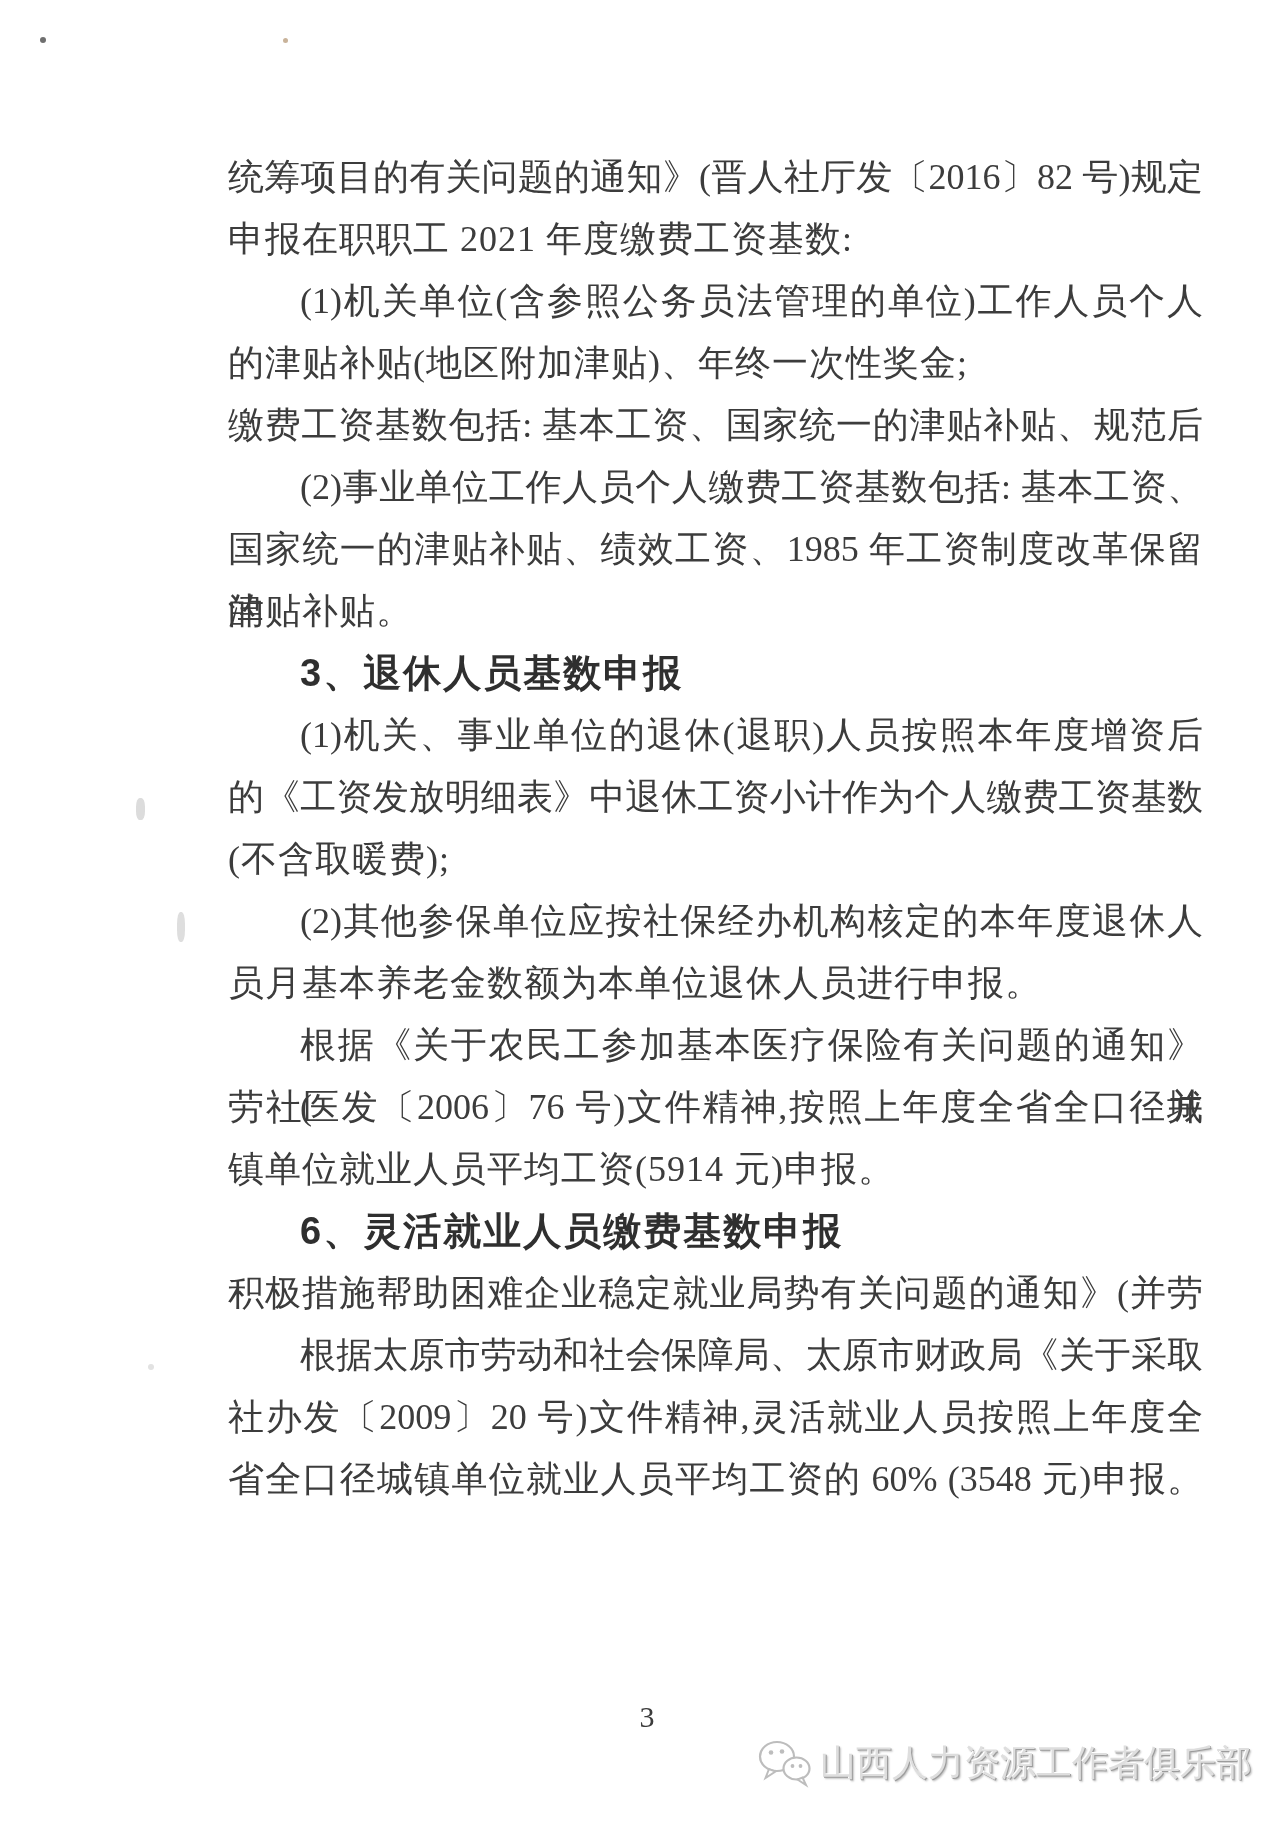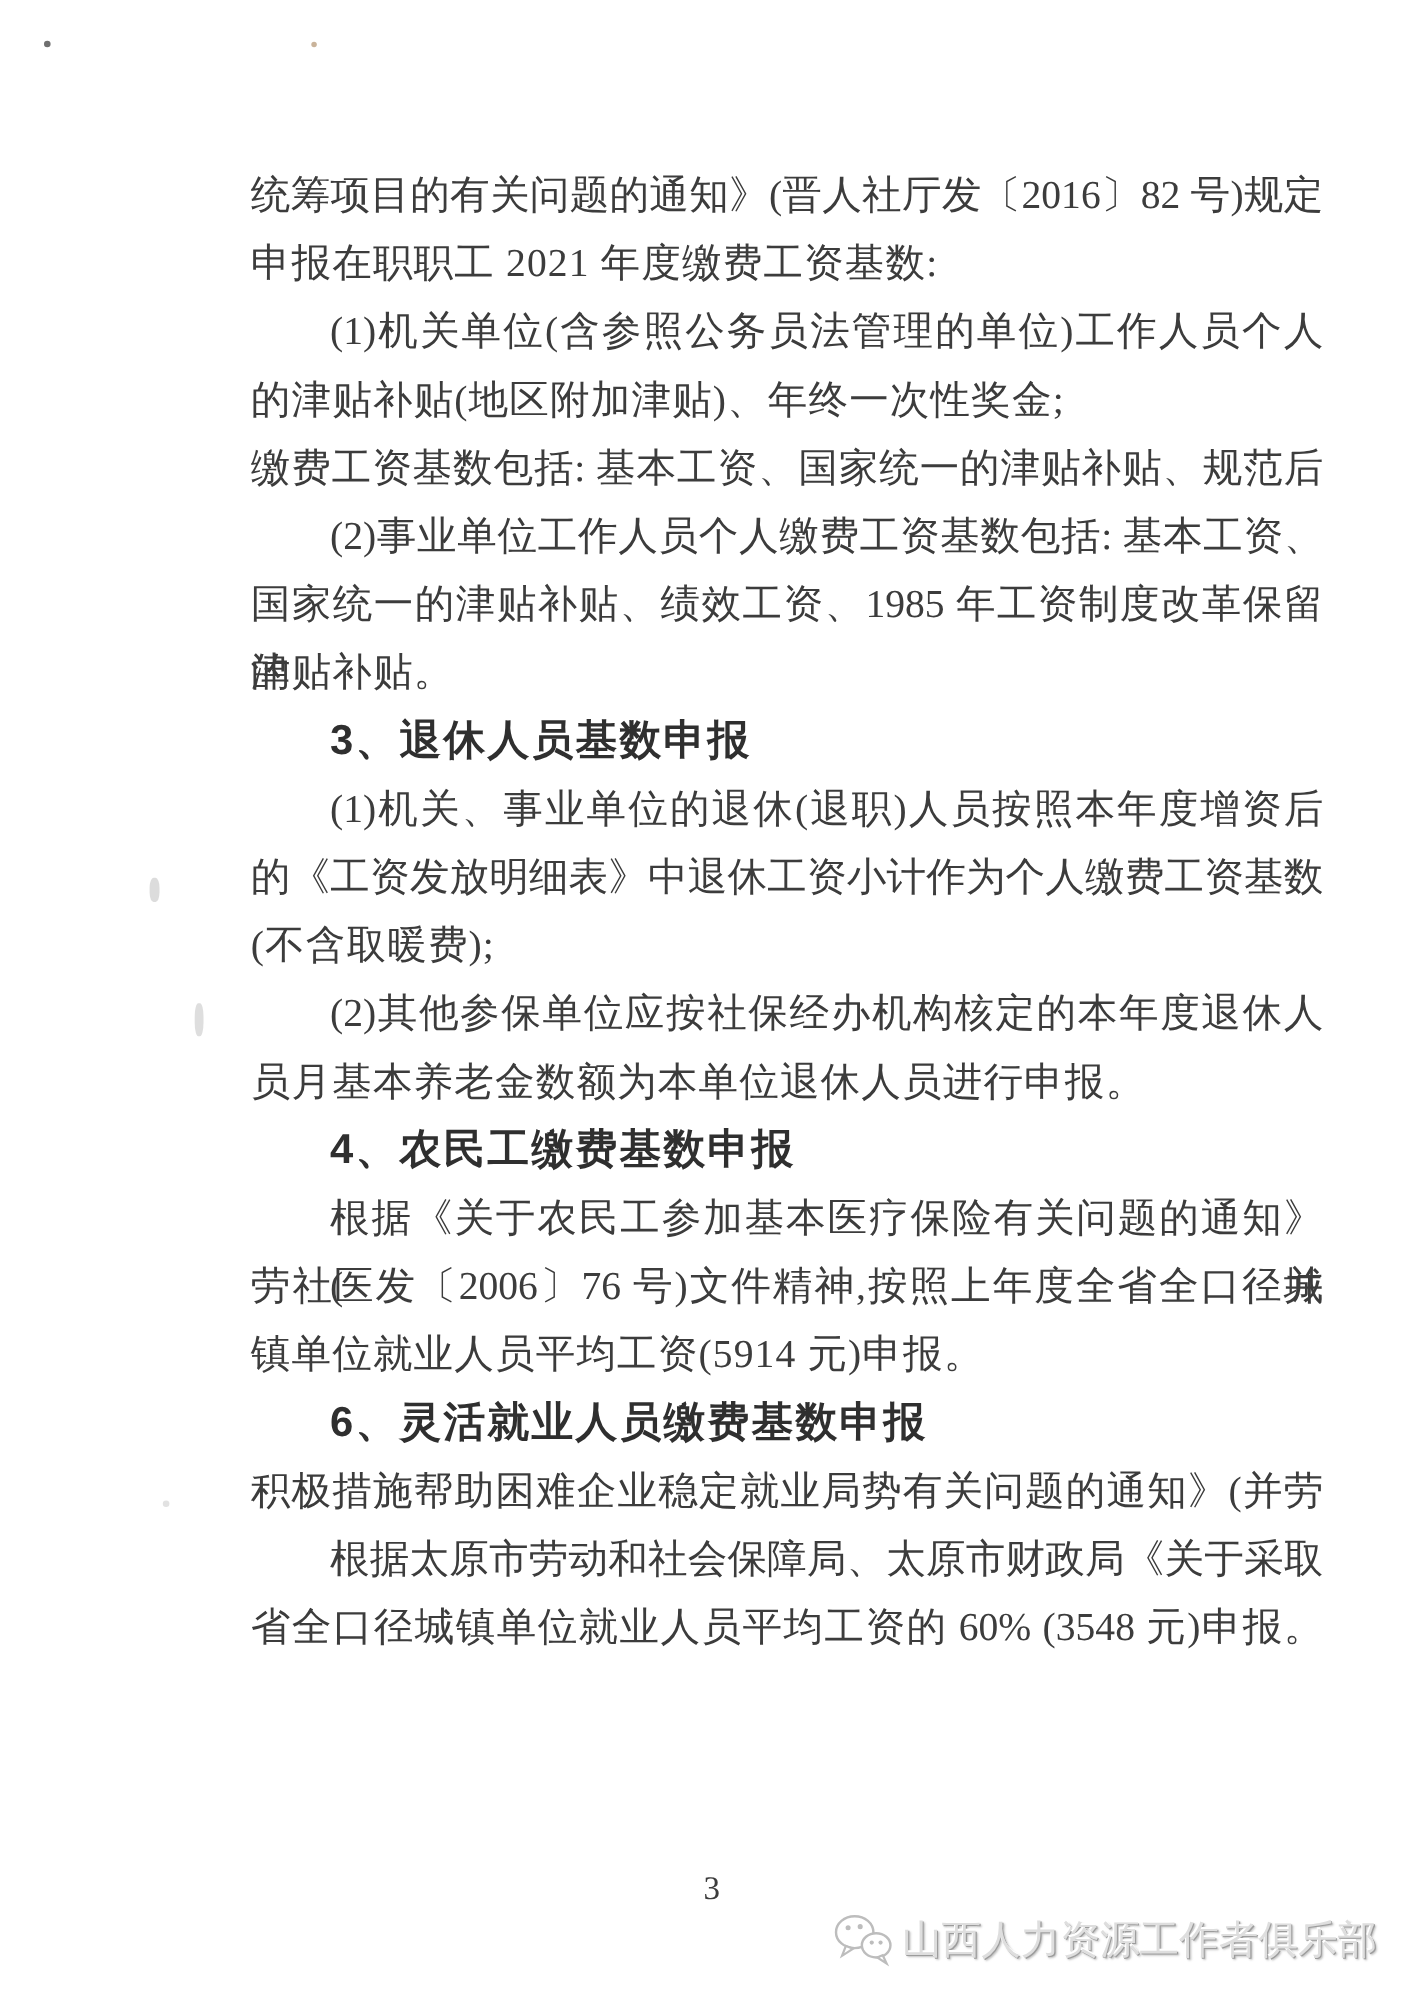--- a/index.html
+++ b/index.html
@@ -84,27 +84,27 @@
       <div class="line just">缴费工资基数包括: 基本工资、国家统一的津贴补贴、规范后</div>
       <div class="line just indent">(2)事业单位工作人员个人缴费工资基数包括: 基本工资、</div>
       <div class="line just">国家统一的津贴补贴、绩效工资、1985 年工资制度改革保留的</div>
       <div class="line">津贴补贴。</div>
       <div class="line indent bold">3、退休人员基数申报</div>
       <div class="line just indent">(1)机关、事业单位的退休(退职)人员按照本年度增资后</div>
       <div class="line just">的《工资发放明细表》中退休工资小计作为个人缴费工资基数</div>
       <div class="line">(不含取暖费);</div>
       <div class="line just indent">(2)其他参保单位应按社保经办机构核定的本年度退休人</div>
       <div class="line">员月基本养老金数额为本单位退休人员进行申报。</div>
-      <div class="line indent bold">4、农民工缴费基数申报</div>
       <div class="line just indent">根据《关于农民工参加基本医疗保险有关问题的通知》(并</div>
       <div class="line just">劳社医发〔2006〕76 号)文件精神,按照上年度全省全口径城</div>
       <div class="line">镇单位就业人员平均工资(5914 元)申报。</div>
       <div class="line indent bold">6、灵活就业人员缴费基数申报</div>
       <div class="line just">积极措施帮助困难企业稳定就业局势有关问题的通知》(并劳</div>
       <div class="line just indent">根据太原市劳动和社会保障局、太原市财政局《关于采取</div>
+      <div class="line just">社办发〔2009〕20 号)文件精神,灵活就业人员按照上年度全</div>
       <div class="line just">省全口径城镇单位就业人员平均工资的 60% (3548 元)申报。</div>
     </div>
 
   <div class="pagenum">3</div>
 
   <div class="watermark">
     <svg class="wicon" width="54" height="50" viewBox="0 0 54 50" xmlns="http://www.w3.org/2000/svg">
       <ellipse cx="19" cy="17.5" rx="17" ry="14.5" fill="#ffffff" stroke="#bdbdbd" stroke-width="2.2"></ellipse>
       <path d="M11 30 L7.5 39 L17.5 32.5 Z" fill="#ffffff" stroke="#bdbdbd" stroke-width="2"></path>
       <circle cx="13" cy="13.5" r="2.3" fill="#bdbdbd"></circle>

